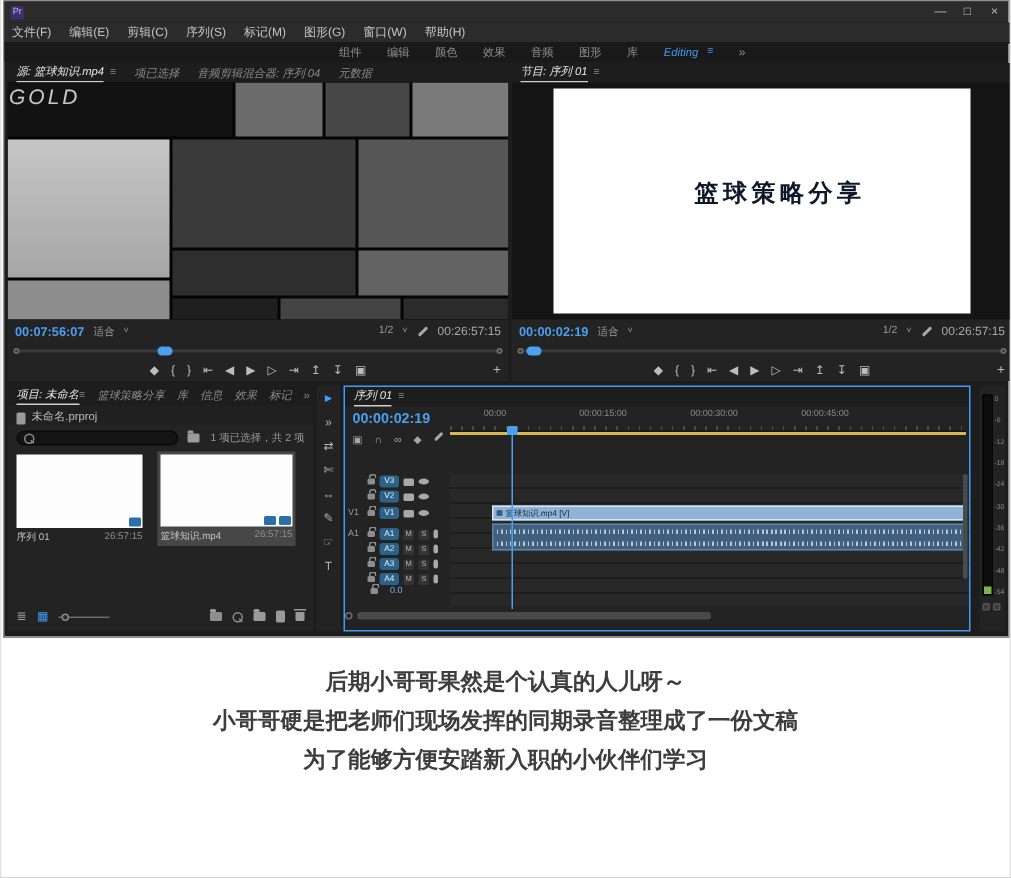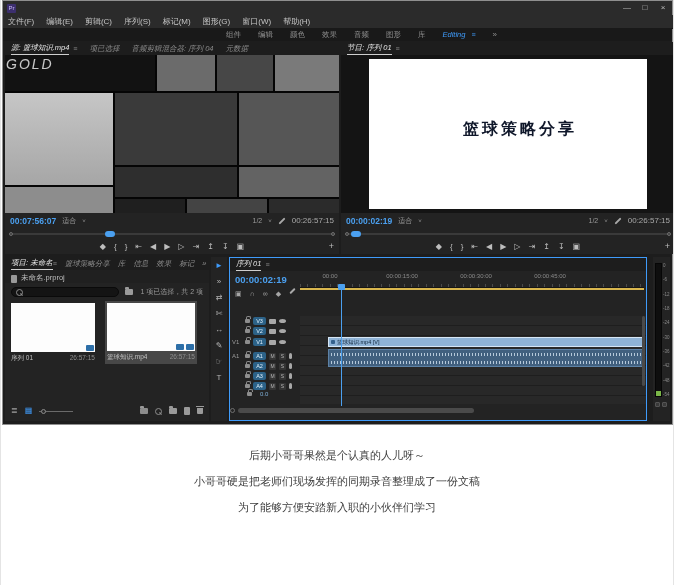--- a/index.html
+++ b/index.html
@@ -113,21 +113,21 @@
   
   .meter{position:absolute;left:650px;top:256px;width:17px;height:164px;background:#232323;}
   .meter-bar{position:absolute;left:2px;top:6px;width:7px;height:134px;background:#0e0e0e;border:1px solid #060606;box-sizing:border-box;}
   .meter-fill{position:absolute;left:0;bottom:0;width:100%;height:5px;background:#7ab648;}
   .meter-scale{position:absolute;left:10px;top:6px;height:134px;display:flex;flex-direction:column;justify-content:space-between;}
   .mtick{font-size:4.5px;color:#8a8a8a;line-height:5px;}
   .meter-btns{position:absolute;left:2px;top:145px;display:flex;gap:2px;}
   .mbtn{width:5px;height:5px;background:#3a3a3a;border:1px solid #555;box-sizing:border-box;border-radius:1px;}
   
   .caption{position:absolute;left:0;top:447px;width:100%;text-align:center;color:#3d3d3d;}
-  .caption p{margin:0 0 10px 0;font-size:11px;line-height:16px;}
+  .caption p{margin:0 0 10px 0;font-size:15px;line-height:16px;font-weight:bold;}
 </style>
 </head>
 <body>
 
 <div class="page">
   <div class="app">
 
     <div class="titlebar">
       <div class="pr-logo">Pr</div>
       <div class="winbtns">

